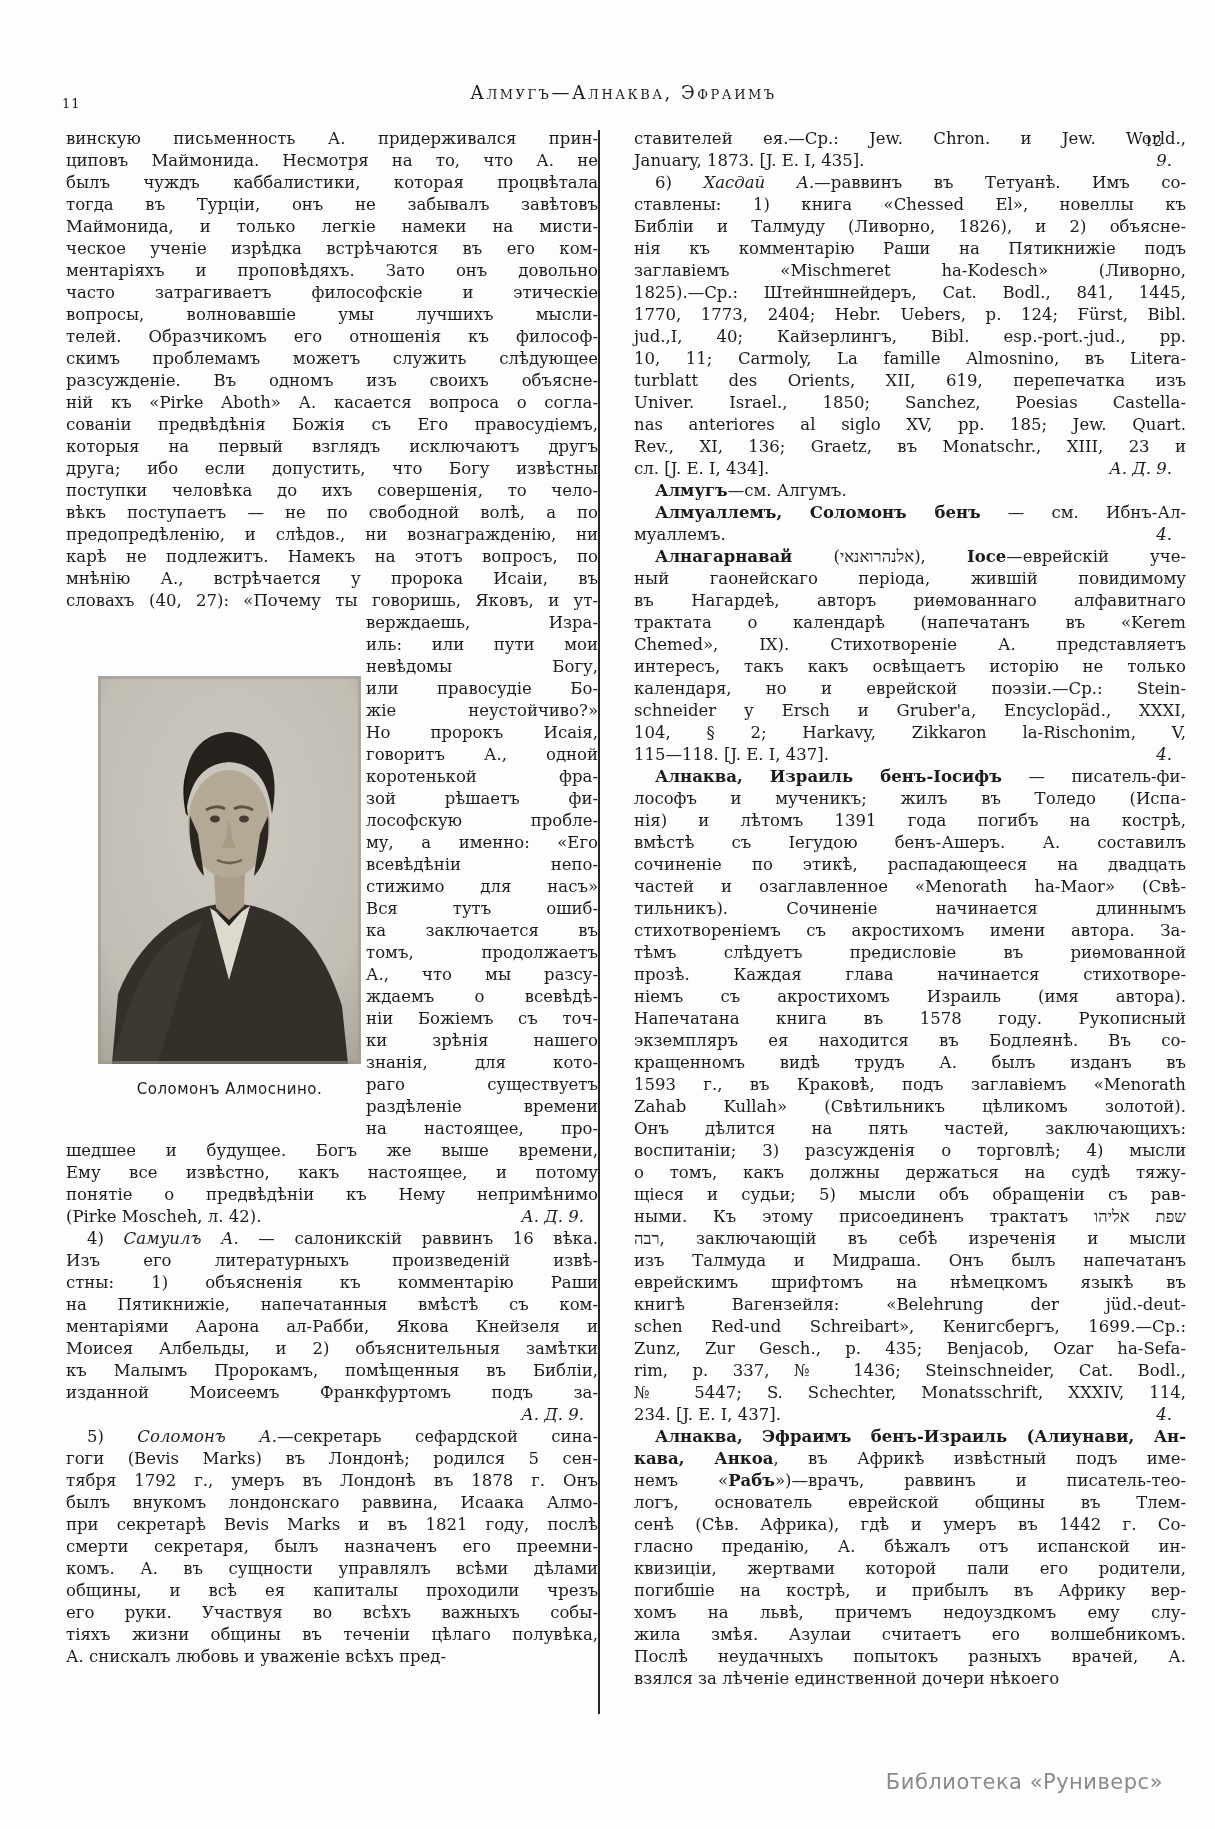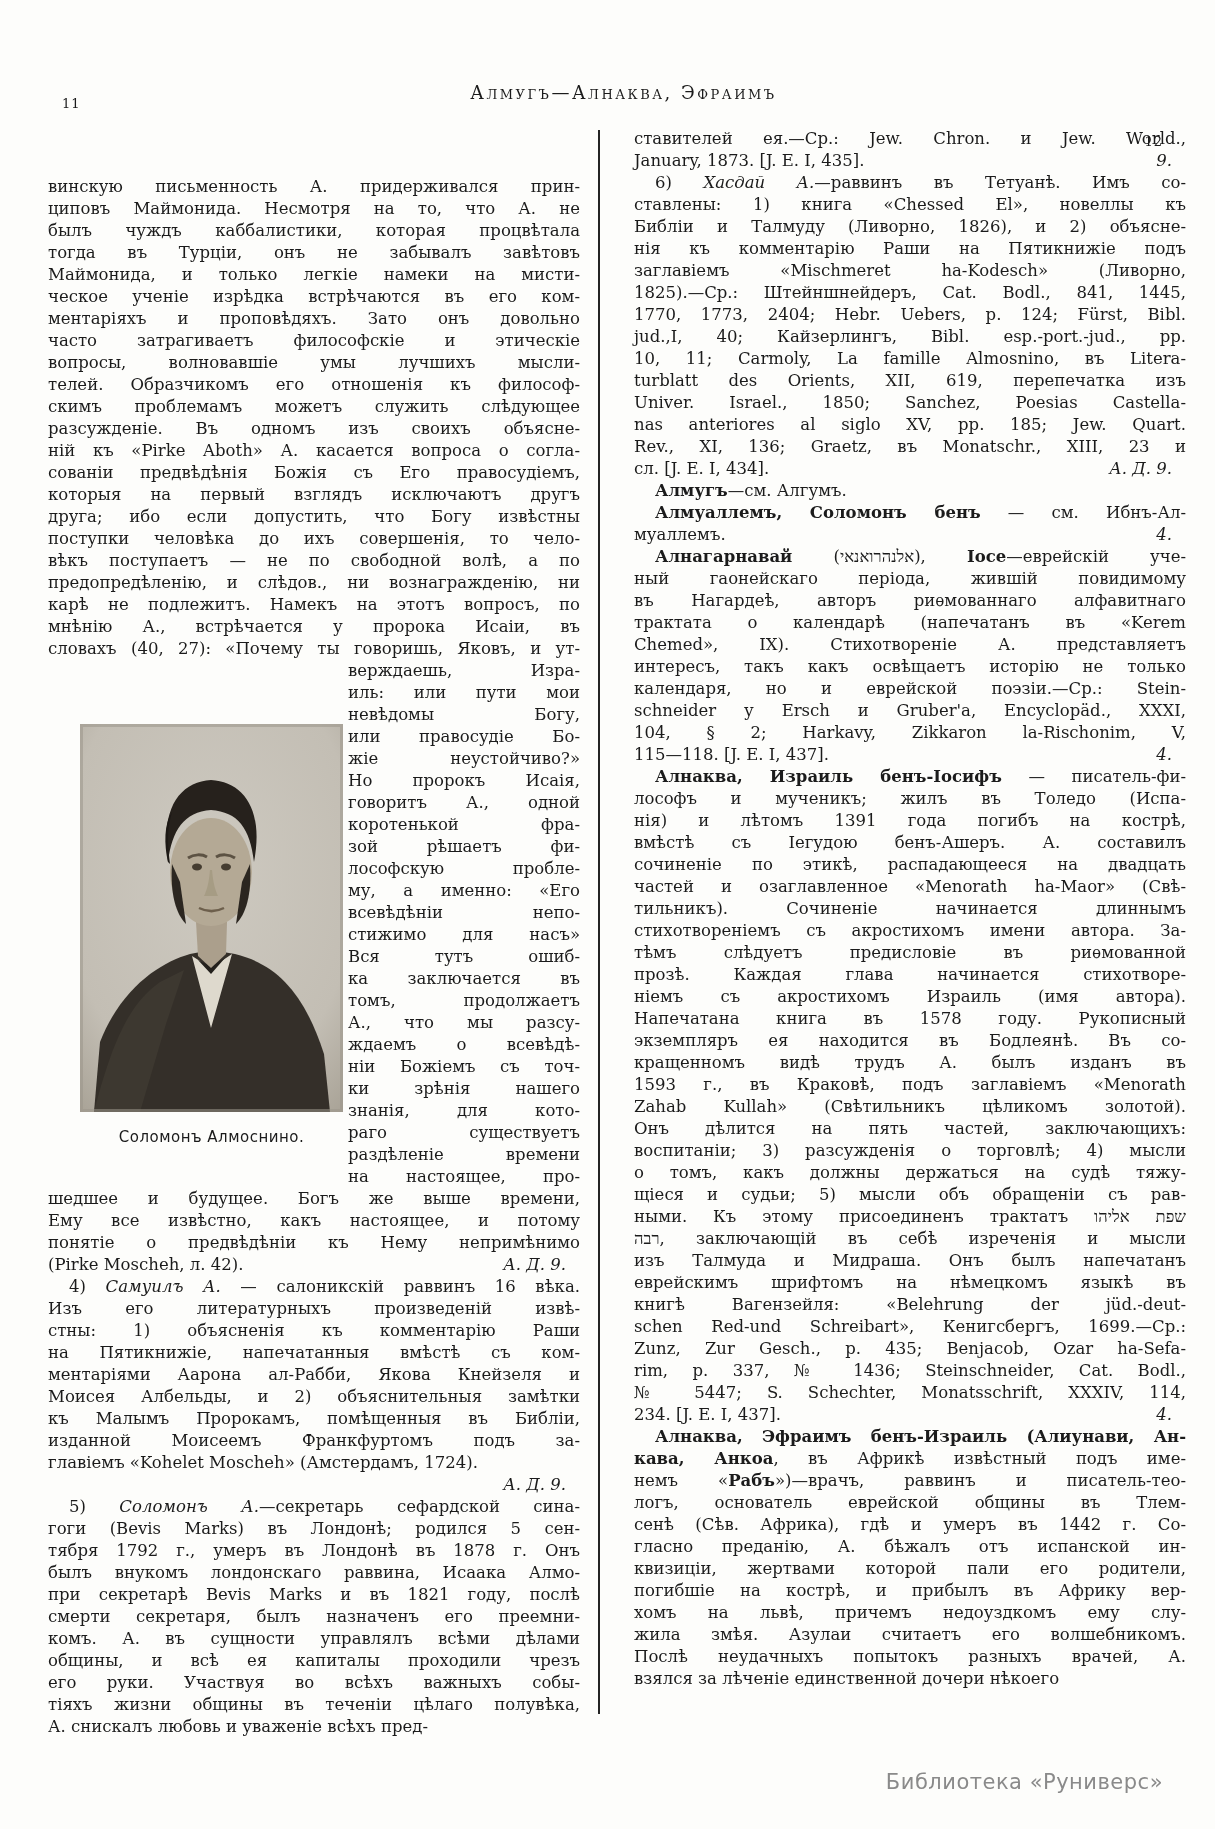--- a/index.html
+++ b/index.html
@@ -18,21 +18,21 @@
   .hdr-num.left{left:62px;}
   .hdr-num.right{right:52px;margin-top:38px;}
   .hdr-title{
     position:absolute;top:82px;left:0;width:100%;
     text-align:center;font-size:18px;letter-spacing:2.5px;
     font-variant:small-caps;
     padding-left:16px;
   }
   
   .col{position:absolute;top:128px;font-size:16.5px;line-height:22px;}
-  .col-left{left:48px;width:532px;margin-top:48px;}
+  .col-left{left:66px;width:532px;}
   .col-right{left:634px;width:552px;}
   .divider{position:absolute;top:130px;left:598px;width:1.5px;height:1584px;background:#242424;}
   
   .tl{min-height:22px;}
   .just{text-align:justify;text-align-last:justify;}
   .ind{text-indent:21px;}
   .sigl{display:flex;justify-content:space-between;}
   .b{font-weight:bold;}
   .it{font-style:italic;}
   .sg{font-style:italic;padding-right:14px;}
@@ -160,21 +160,20 @@
         <span class="sg">А. Д. 9.</span>
       </div>
       <div class="tl just ind"><span>4) </span><span class="it">Самуилъ А.</span><span> — салоникскій раввинъ 16 вѣка.</span></div>
       <div class="tl just"><span>Изъ его литературныхъ произведеній извѣ-</span></div>
       <div class="tl just"><span>стны: 1) объясненія къ комментарію Раши</span></div>
       <div class="tl just"><span>на Пятикнижіе, напечатанныя вмѣстѣ съ ком-</span></div>
       <div class="tl just"><span>ментаріями Аарона ал-Рабби, Якова Кнейзеля и</span></div>
       <div class="tl just"><span>Моисея Албельды, и 2) объяснительныя замѣтки</span></div>
       <div class="tl just"><span>къ Малымъ Пророкамъ, помѣщенныя въ Библіи,</span></div>
       <div class="tl just"><span>изданной Моисеемъ Франкфуртомъ подъ за-</span></div>
-      <div class="tl"><span>главіемъ «Kohelet Moscheh» (Амстердамъ, 1724).</span></div>
       <div class="tl sigl">
         <span><span></span></span>
         <span class="sg">А. Д. 9.</span>
       </div>
       <div class="tl just ind"><span>5) </span><span class="it">Соломонъ А.</span><span>—секретарь сефардской сина-</span></div>
       <div class="tl just"><span>гоги (Bevis Marks) въ Лондонѣ; родился 5 сен-</span></div>
       <div class="tl just"><span>тября 1792 г., умеръ въ Лондонѣ въ 1878 г. Онъ</span></div>
       <div class="tl just"><span>былъ внукомъ лондонскаго раввина, Исаака Алмо-</span></div>
       <div class="tl just"><span>при секретарѣ Bevis Marks и въ 1821 году, послѣ</span></div>
       <div class="tl just"><span>смерти секретаря, былъ назначенъ его преемни-</span></div>

